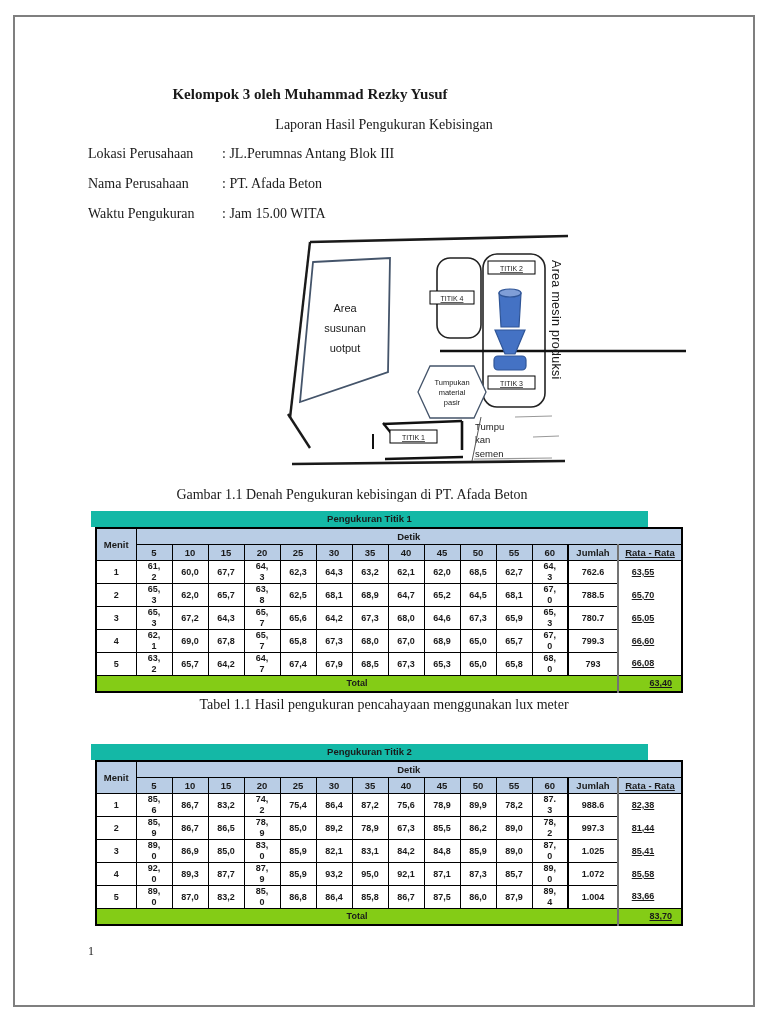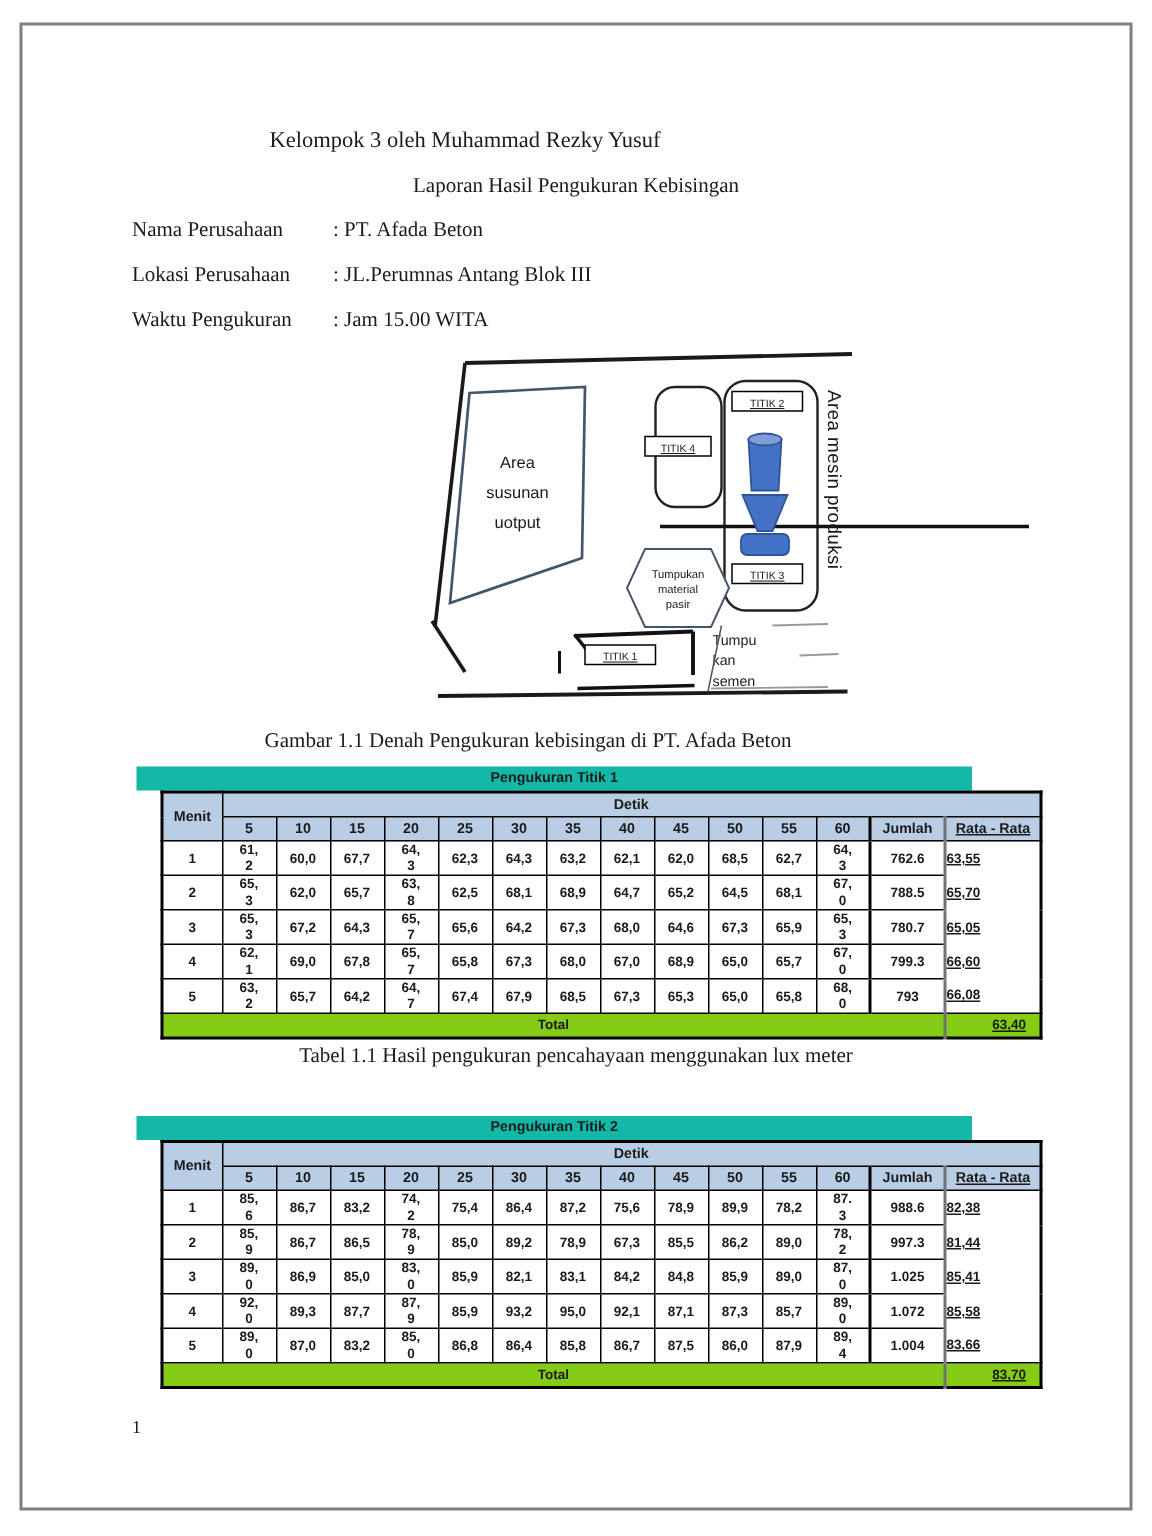--- a/index.html
+++ b/index.html
@@ -1,59 +1,59 @@
 <!DOCTYPE html>
 <html><head>
 <meta charset="utf-8">
 <style>
   html,body{margin:0;padding:0;background:#fff;}
   body{width:768px;height:1024px;position:relative;font-family:"Liberation Serif",serif;color:#1a1a1a;overflow:hidden;}
   .page-border{position:absolute;left:13px;top:15px;width:738px;height:988px;border:2px solid #7f7f7f;background:#fff;}
-  .doc-title{position:absolute;left:0;top:86px;width:620px;text-align:center;font-size:15px;font-weight:normal;}
+  .doc-title{position:absolute;left:0;top:86px;width:620px;text-align:center;font-size:15px;font-weight:bold;}
   .doc-subtitle{position:absolute;left:0;top:117px;width:768px;text-align:center;font-size:14px;}
   .info-block{position:absolute;left:88px;top:146px;font-size:14px;}
   .info-row{display:flex;height:30px;align-items:flex-start;}
   .info-label{width:134px;}
   .fig-caption{position:absolute;left:0;top:487px;width:704px;text-align:center;font-size:14px;}
   .tbl1-caption{position:absolute;left:0;top:697px;width:768px;text-align:center;font-size:14px;font-family:Liberation Serif, serif;}
   .page-number{position:absolute;left:88px;top:944px;font-size:12px;}
   .diagram{position:absolute;left:278px;top:230px;}
 
   .tbl-wrap{position:absolute;left:91px;width:600px;font-family:"Liberation Sans",sans-serif;}
   .tbl-wrap.t1{top:511px;}
   .tbl-wrap.t2{top:744px;}
   .tbl-title{width:557px;height:16px;background:#14b8a6;text-align:center;font-size:9.5px;font-weight:bold;line-height:16px;}
-  table.meas{border-collapse:collapse;table-layout:fixed;width:586px;margin-left:16px;border:2px solid #000;}
+  table.meas{border-collapse:collapse;table-layout:fixed;width:586px;margin-left:4px;border:2px solid #000;}
   table.meas th,table.meas td{border:1px solid #000;text-align:center;vertical-align:middle;font-size:9px;font-weight:bold;padding:0;line-height:1.2;white-space:pre-line;}
   table.meas thead th{background:#B9CDE5;height:15px;font-size:9.5px;}
   table.meas td{height:22px;}
   table.meas .jcol{border-left:2px solid #000;}
   table.meas .rcol{border-left:2px solid #737373;text-decoration:underline;}
-  table.meas td.rval{border-top:none;border-bottom:none;text-align:left;padding-right:14px;}
+  table.meas td.rval{border-top:none;border-bottom:none;text-align:center;padding-right:14px;}
   table.meas tr.total td{background:#84cc16;height:15px;}
   table.meas tr.total td.rtot{text-align:right;padding-right:9px;}
   .c-menit{width:40px}.c-sec{width:36px}.c-jml{width:50px}.c-rata{width:64px}
   svg text{font-family:"Liberation Sans",sans-serif;fill:#1a1a1a;}
 </style>
 </head>
 <body>
 
 <div class="page-border"></div>
 
 <div class="doc-title">Kelompok 3 oleh Muhammad Rezky Yusuf</div>
 <div class="doc-subtitle">Laporan Hasil Pengukuran Kebisingan</div>
 
 <div class="info-block">
   <div class="info-row">
+    <span class="info-label">Lokasi Perusahaan</span>
+    <span>: JL.Perumnas Antang Blok III</span>
+  </div>
+  <div class="info-row">
     <span class="info-label">Nama Perusahaan</span>
     <span>: PT. Afada Beton</span>
-  </div>
-  <div class="info-row">
-    <span class="info-label">Lokasi Perusahaan</span>
-    <span>: JL.Perumnas Antang Blok III</span>
   </div>
   <div class="info-row">
     <span class="info-label">Waktu Pengukuran</span>
     <span>: Jam 15.00 WITA</span>
   </div>
 </div>
 
 <svg class="diagram" width="420" height="245" viewBox="0 0 420 245">
 
   <path d="M32,12 L290,6" stroke="#1a1a1a" stroke-width="2.6" fill="none"></path>

